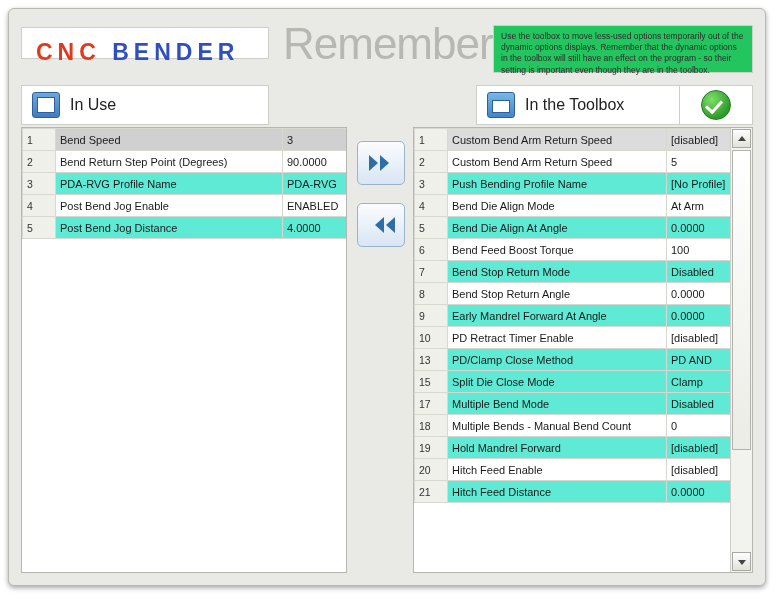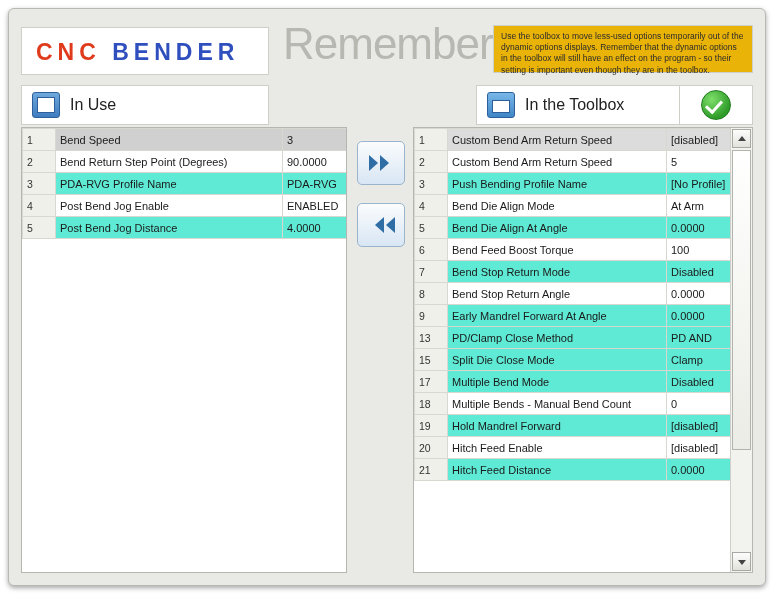--- a/index.html
+++ b/index.html
@@ -31,21 +31,21 @@
   .header {
     position: relative;
     height: 62px;
     margin: 10px 12px 0 12px;
   }
   .brand-box {
     position: absolute;
     left: 0;
     top: 8px;
     width: 248px;
-    height: 48px;
+    height: 32px;
     background: #ffffff;
     border: 1px solid #cfcfc9;
     box-sizing: border-box;
   }
   .brand-text {
     position: absolute;
     left: 14px;
     top: 11px;
     font-size: 23px;
     font-weight: bold;
@@ -63,21 +63,21 @@
     font-weight: normal;
     letter-spacing: -1px;
     font-family: "Liberation Sans", sans-serif;
   }
   .hint-box {
     position: absolute;
     right: 0;
     top: 6px;
     width: 260px;
     height: 48px;
-    background: #eab308;
+    background: #22c55e;
     border: 1px solid #cfcfc9;
     box-sizing: border-box;
     padding: 5px 7px;
     font-size: 8.5px;
     line-height: 1.32;
     color: #2b2b2b;
   }
 
   
   .bars {
@@ -419,20 +419,25 @@
             </tr>
             <tr class="plain">
               <td class="rownum">8</td>
               <td class="name">Bend Stop Return Angle</td>
               <td class="value">0.0000</td>
             </tr>
             <tr class="tint">
               <td class="rownum">9</td>
               <td class="name">Early Mandrel Forward At Angle</td>
               <td class="value">0.0000</td>
+            </tr>
+            <tr class="plain">
+              <td class="rownum">10</td>
+              <td class="name">PD Retract Timer Enable</td>
+              <td class="value">[disabled]</td>
             </tr>
             <tr class="tint">
               <td class="rownum">13</td>
               <td class="name">PD/Clamp Close Method</td>
               <td class="value">PD AND</td>
             </tr>
             <tr class="tint">
               <td class="rownum">15</td>
               <td class="name">Split Die Close Mode</td>
               <td class="value">Clamp</td>

